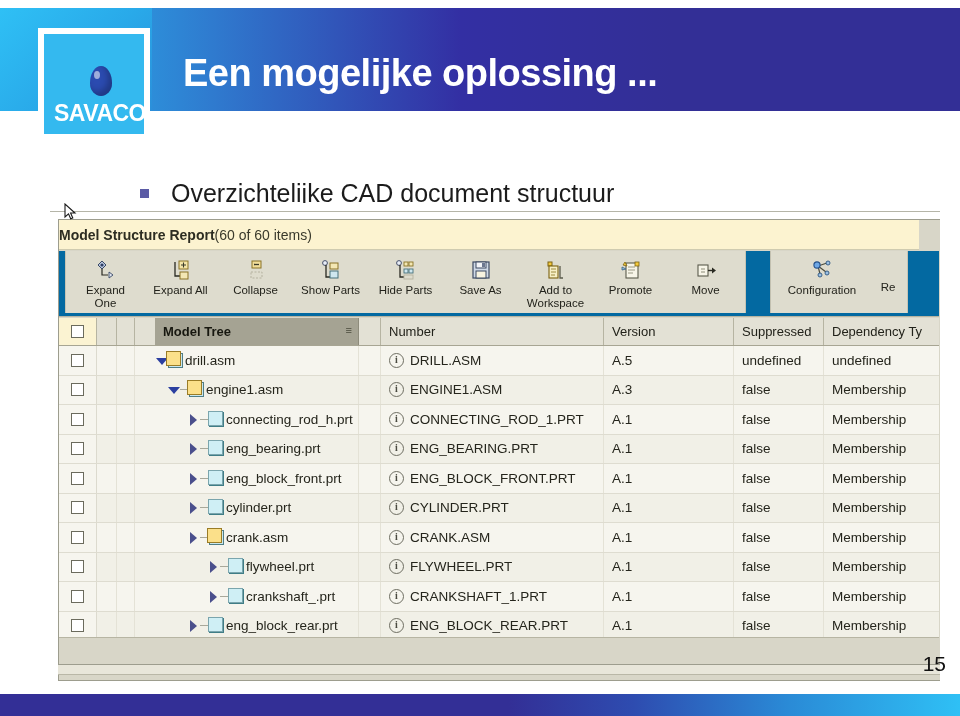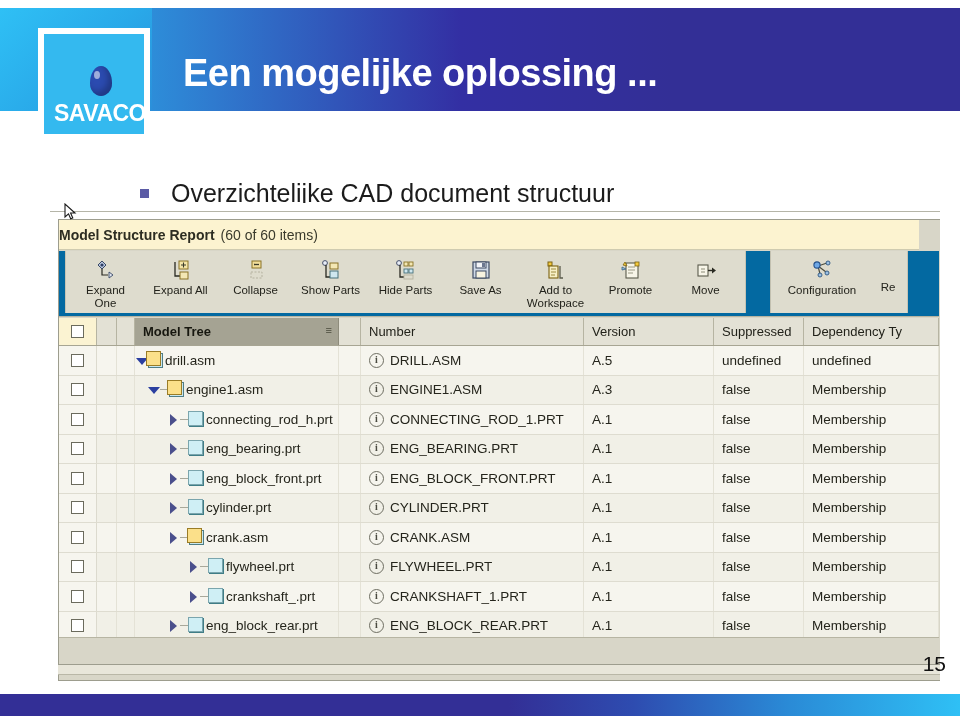--- a/index.html
+++ b/index.html
@@ -150,21 +150,20 @@
     white-space: nowrap;
   }
   .report-title .rt-main {
     font-size: 14px;
     font-weight: bold;
     color: #2d2d22;
   }
   .report-title .rt-sub {
     font-size: 14px;
     color: #3a3a2c;
-    margin-left: 6px;
   }
 
   
   .toolbar {
     position: absolute;
     left: 9px; top: 48px;
     width: 880px; height: 66px;
     background: #0369a1;
     border-bottom: 1px solid #b7b4a2;
     box-sizing: border-box;
@@ -292,21 +291,21 @@
   .cell.tree {
     padding-left: 0;
     position: relative;
     border-right: 1px solid #e4e2d6;
   }
 
   
   .c-sel   { width: 38px; flex: 0 0 38px; }
   .c-pad1  { width: 20px; flex: 0 0 20px; }
   .c-pad2  { width: 18px; flex: 0 0 18px; }
-  .c-tree  { width: 204px; flex: 0 0 204px; }
+  .c-tree  { width: 204px; flex: 0 0 204px; margin-left: 20px; }
   .c-gap   { width: 22px;  flex: 0 0 22px; }
   .c-num   { width: 223px; flex: 0 0 223px; }
   .c-ver   { width: 130px; flex: 0 0 130px; }
   .c-sup   { width: 90px;  flex: 0 0 90px; }
   .c-dep   { width: 135px; flex: 0 0 135px; }
 
   .tree-inner {
     display: flex;
     align-items: center;
     height: 100%;

